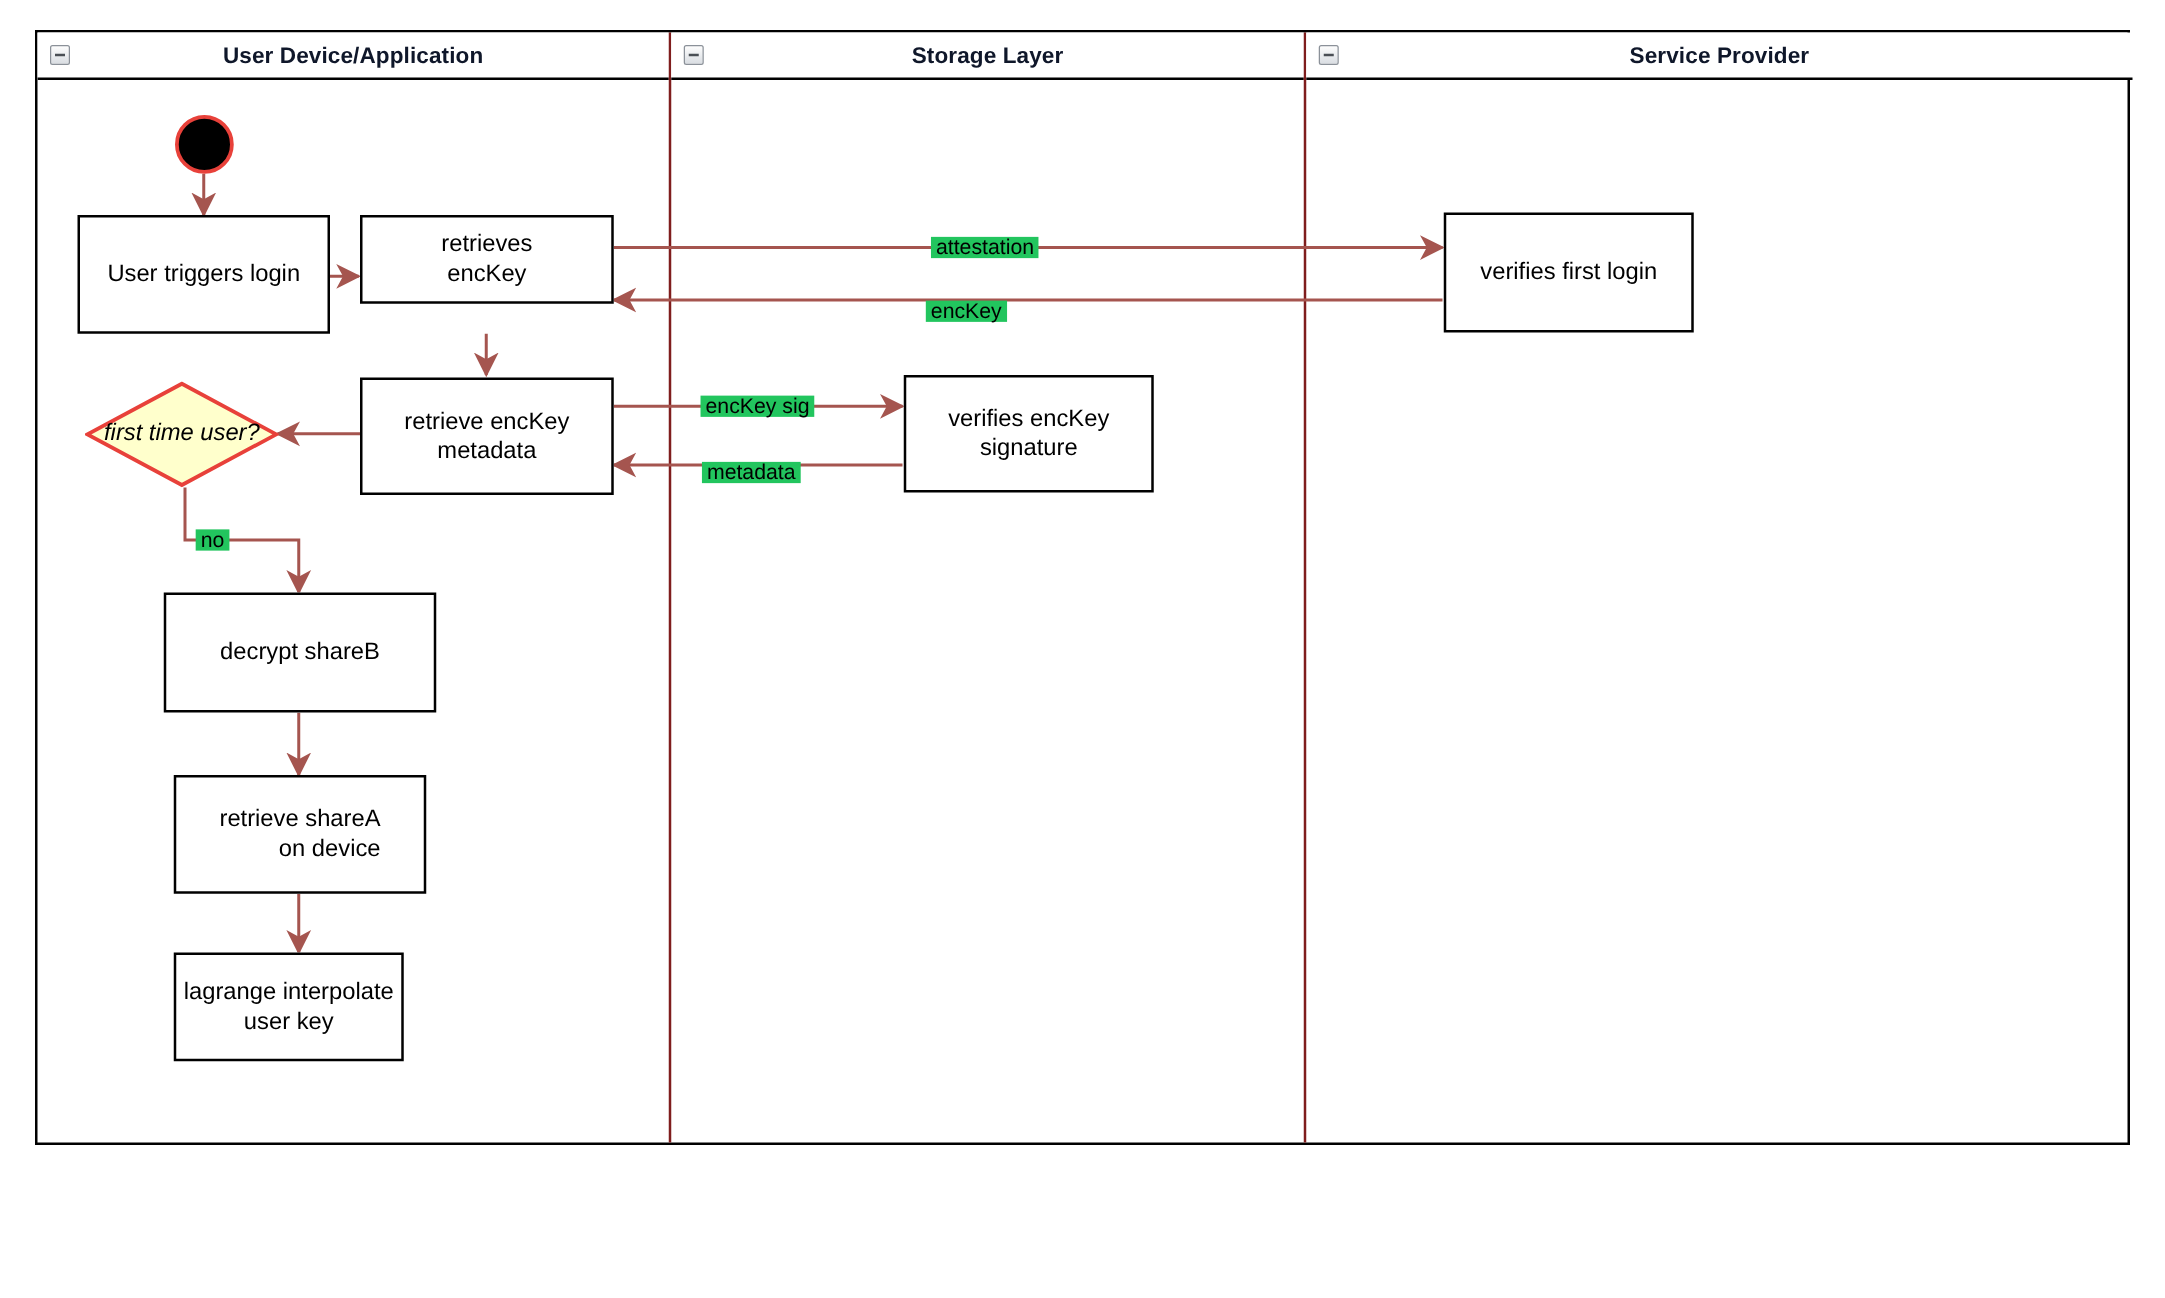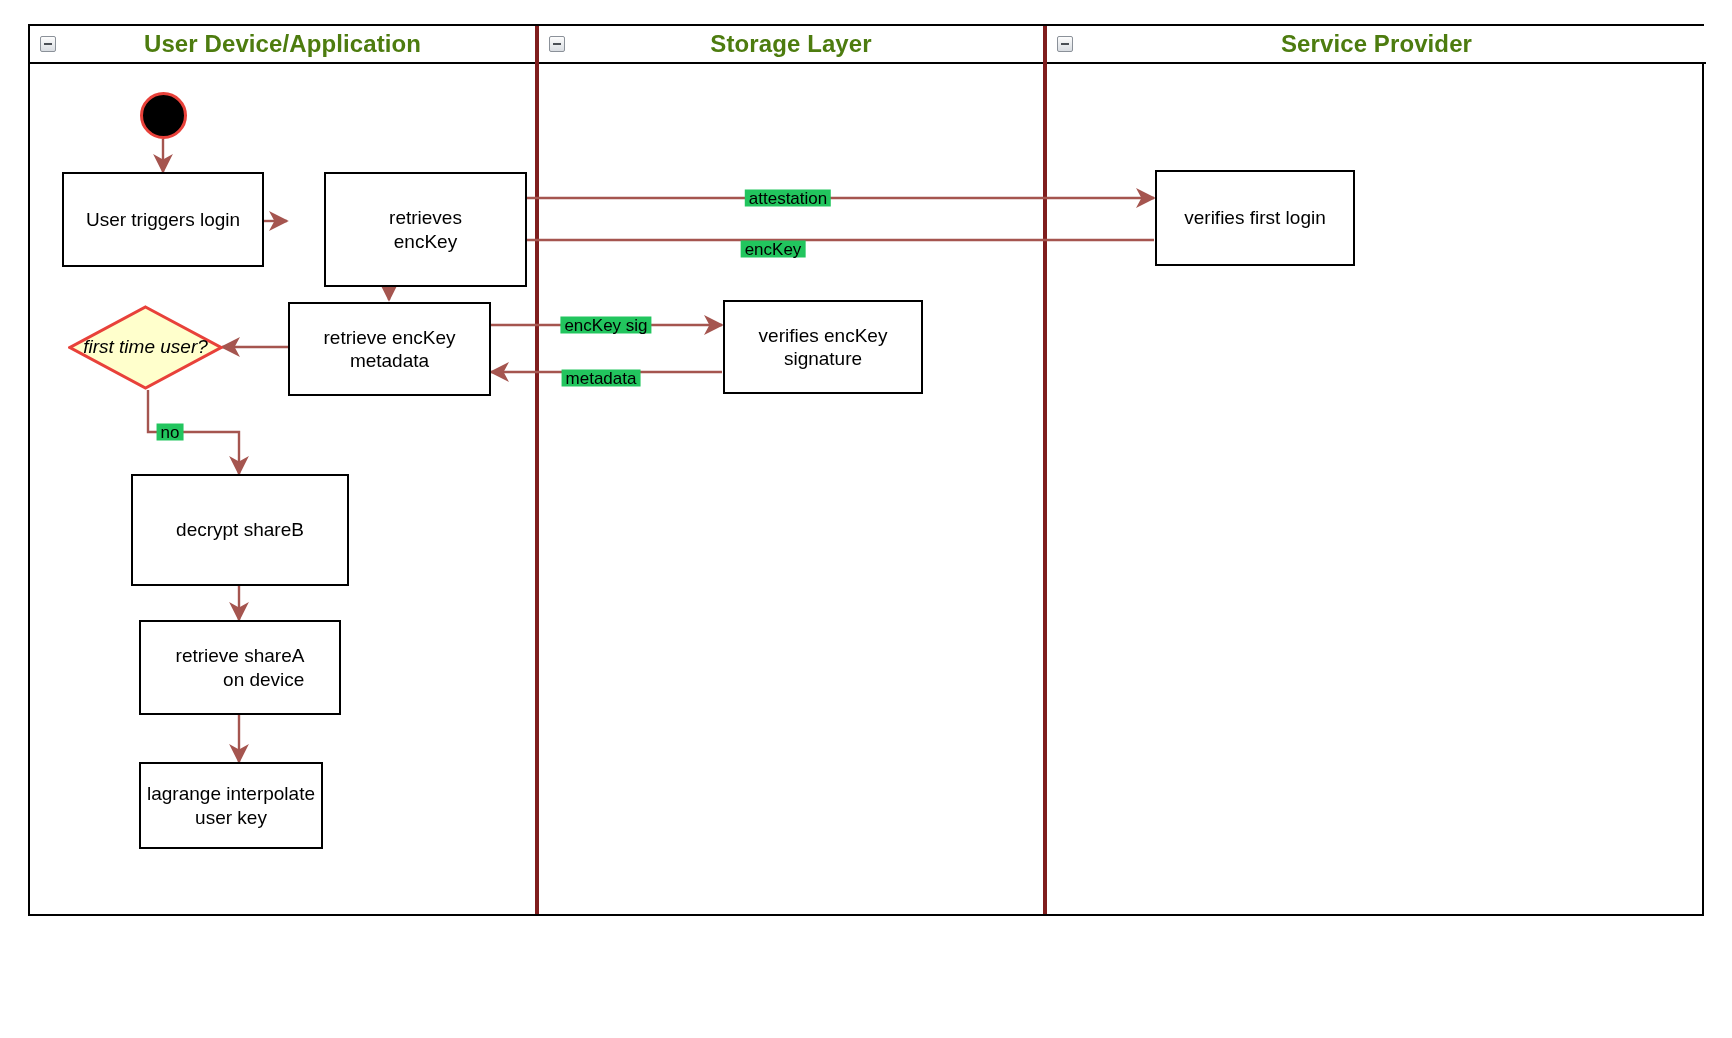--- a/index.html
+++ b/index.html
@@ -3,25 +3,25 @@
 <meta charset="utf-8">
 <title>Swimlane Flow Diagram</title>
 <style>
   html,body{margin:0;padding:0;background:#ffffff;}
   body{font-family:"Liberation Sans","DejaVu Sans",sans-serif;}
   #canvas{position:relative;width:1732px;height:1038px;background:#ffffff;overflow:hidden;}
 
   
   .pool{position:absolute;border:2px solid #000000;background:#ffffff;box-sizing:border-box;}
   .lane{position:absolute;top:0;height:100%;box-sizing:border-box;}
-  .lane + .lane{border-left:4px solid #7f1d1d;}
+  .lane + .lane{border-left:2px solid #7f1d1d;}
   .lane-header{position:absolute;left:0;right:0;top:0;height:38px;
     border-bottom:2px solid #000000;box-sizing:border-box;background:#ffffff;
     display:flex;align-items:center;justify-content:center;}
-  .lane-title{font-size:24px;font-weight:bold;color:#4d7c0f;letter-spacing:.1px;white-space:nowrap;}
+  .lane-title{font-size:18px;font-weight:bold;color:#0f172a;letter-spacing:.1px;white-space:nowrap;}
   .collapse-icon{position:absolute;left:10px;top:50%;transform:translateY(-50%);
     width:16px;height:16px;border:1px solid #8b9199;border-radius:2px;box-sizing:border-box;
     background:linear-gradient(#fdfdfd,#d9dde2);display:flex;align-items:center;justify-content:center;}
   .collapse-icon i{display:block;width:8px;height:2px;background:#4a4f55;}
 
   
   .node{position:absolute;box-sizing:border-box;border:2px solid #000000;background:#ffffff;
     display:flex;align-items:center;justify-content:center;text-align:center;
     font-size:19px;color:#000000;line-height:1.22;padding:2px 6px;}
   .node span{display:block;}
@@ -110,21 +110,21 @@
   <div class="edge-label" style="left:606px;top:325px;">encKey sig</div>
   <div class="edge-label" style="left:601px;top:378px;">metadata</div>
   <div class="edge-label" style="left:170px;top:432px;">no</div>
 
   <div class="start-node" style="left:140px;top:92px;width:47px;height:47px;"></div>
 
   <div class="node" style="left:62px;top:172px;width:202px;height:95px;text-align:center;">
     <span>User triggers login</span>
   </div>
 
-  <div class="node" style="left:288px;top:172px;width:203px;height:115px;margin-left:36px;">
+  <div class="node" style="left:288px;top:172px;width:203px;height:71px;">
     <div>
       <span>retrieves</span>
       <span>encKey</span>
     </div>
   </div>
 
   <div class="node" style="left:288px;top:302px;width:203px;height:94px;">
     <div>
       <span>retrieve encKey</span>
       <span>metadata</span>
@@ -136,21 +136,21 @@
       <polygon points="77.5,2 153,42.5 77.5,83 2,42.5" fill="#ffffcc" stroke="#e8413a" stroke-width="3"></polygon>
     </svg>
     <div class="dlabel">
       <div>
         <span>first time</span>
         <span>user?</span>
       </div>
     </div>
   </div>
 
-  <div class="node" style="left:131px;top:474px;width:218px;height:112px;">
+  <div class="node" style="left:131px;top:474px;width:218px;height:96px;">
     <span>decrypt shareB</span>
   </div>
 
   <div class="node" style="left:139px;top:620px;width:202px;height:95px;text-align:right;">
     <div>
       <span>retrieve shareA</span>
       <span>on device</span>
     </div>
   </div>
 

